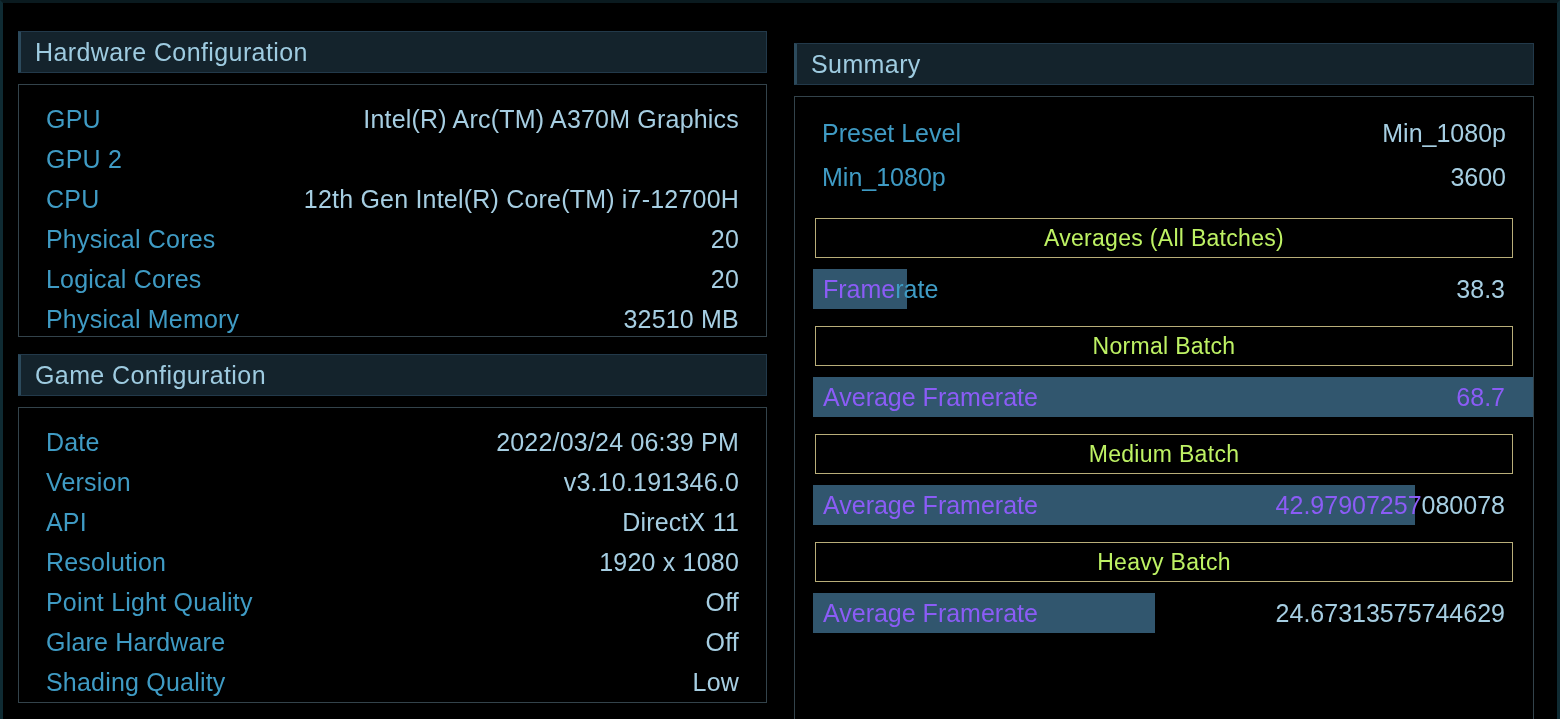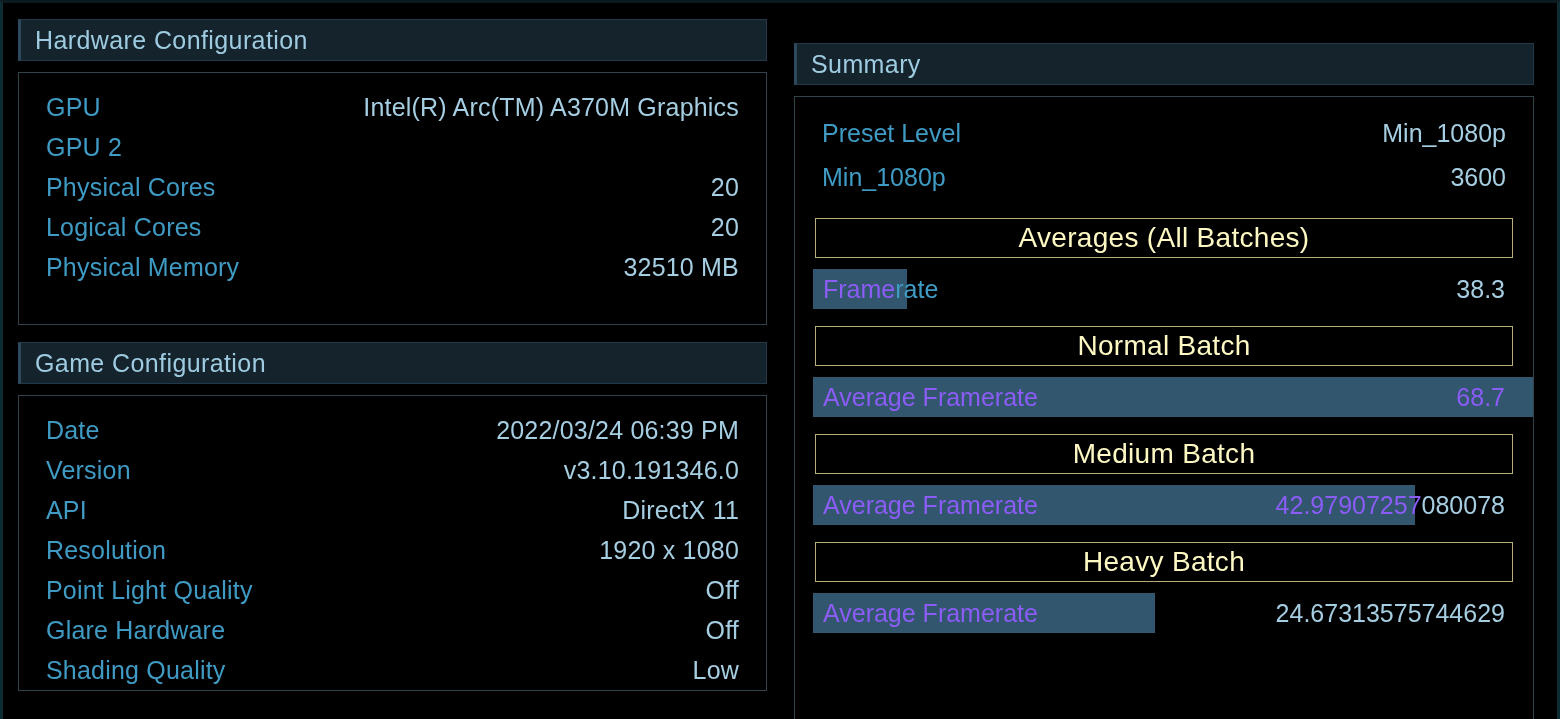--- a/index.html
+++ b/index.html
@@ -26,21 +26,21 @@
     border-top: 3px solid #0a1a1f;
     display: flex;
     flex-direction: row;
   }
   .column {
     box-sizing: border-box;
     position: relative;
   }
   .col-left {
     width: 784px;
-    padding: 16px 20px 0 15px;
+    padding: 28px 20px 0 15px;
   }
   .col-right {
     width: 770px;
     padding: 12px 23px 0 7px;
     margin-top: 28px;
   }
 
   
   .section-header {
     box-sizing: border-box;
@@ -122,22 +122,22 @@
     box-sizing: border-box;
     border: 1px solid #b9ae79;
     background: #000000;
     height: 40px;
     margin: 9px 10px 9px 10px;
     display: flex;
     align-items: center;
     justify-content: center;
   }
   .batch-header .label {
-    color: #fef9c3;
-    font-size: 28px;
+    color: #bef264;
+    font-size: 23px;
     font-weight: 300;
     letter-spacing: 0.3px;
   }
 
   
   .metric-row {
     position: relative;
     height: 44px;
     margin: 2px 0 2px 0;
     padding: 0 10px;
@@ -184,20 +184,24 @@
     <div class="content-box left-body">
       <div class="kv-row">
         <span class="k">GPU</span>
         <span class="v">Intel(R) Arc(TM) A370M Graphics</span>
       </div>
       <div class="kv-row">
         <span class="k">GPU 2</span>
         <span class="v"></span>
       </div>
       <div class="kv-row">
+        <span class="k">CPU</span>
+        <span class="v">12th Gen Intel(R) Core(TM) i7-12700H</span>
+      </div>
+      <div class="kv-row">
         <span class="k">Physical Cores</span>
         <span class="v">20</span>
       </div>
       <div class="kv-row">
         <span class="k">Logical Cores</span>
         <span class="v">20</span>
       </div>
       <div class="kv-row">
         <span class="k">Physical Memory</span>
         <span class="v">32510 MB</span>

